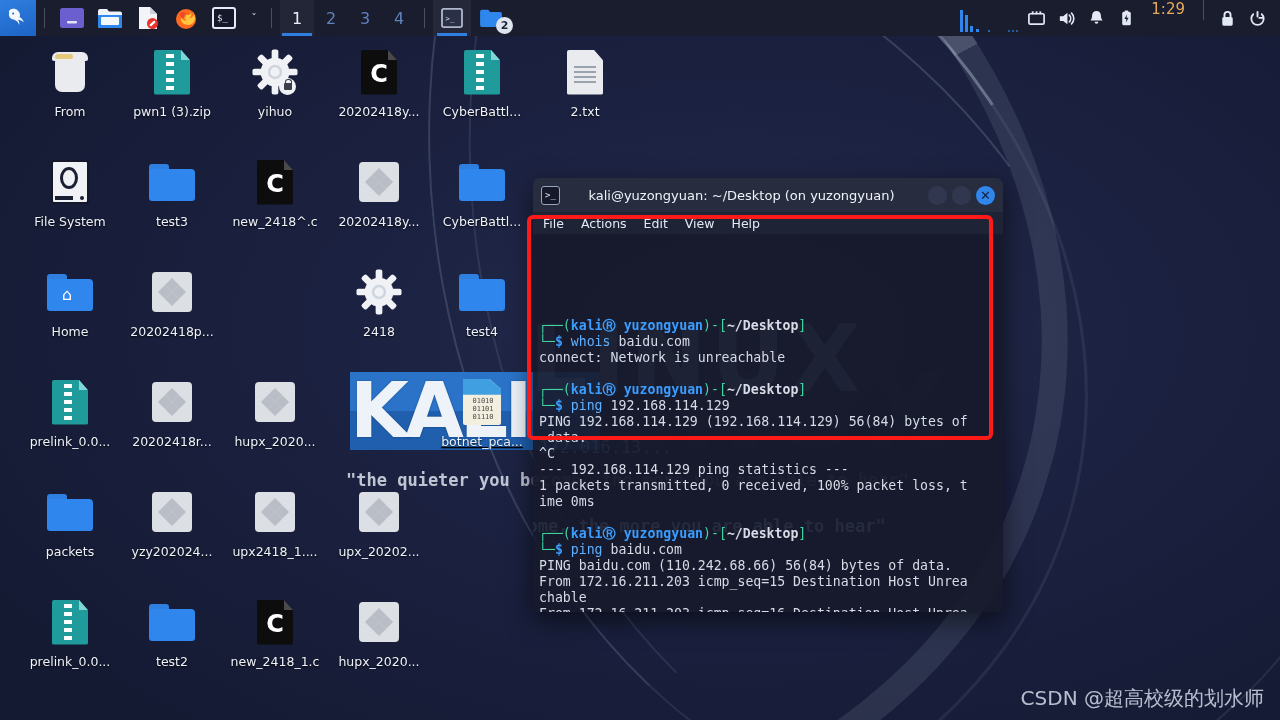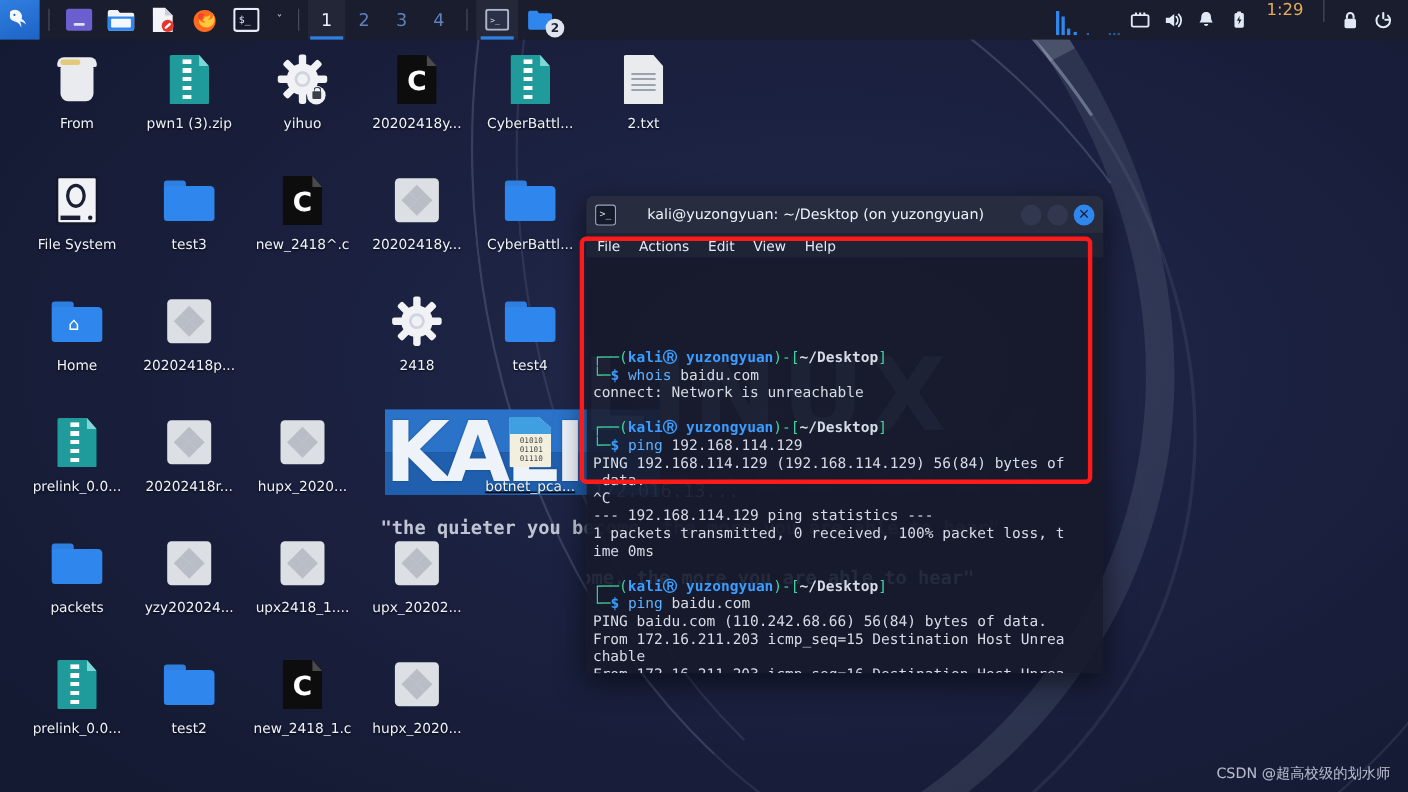--- a/index.html
+++ b/index.html
@@ -519,21 +519,21 @@
     border-radius: 6px;
     z-index: 40;
     pointer-events: none;
   }
 
   
   #watermark {
     position: absolute;
     right: 16px; bottom: 8px;
     font-family: "DejaVu Sans", sans-serif;
-    font-size: 13px;
+    font-size: 20px;
     color: rgba(222,230,244,.80);
     z-index: 50;
     user-select: none;
   }
 </style>
 </head>
 <body>
 
 <div id="screen">
 

